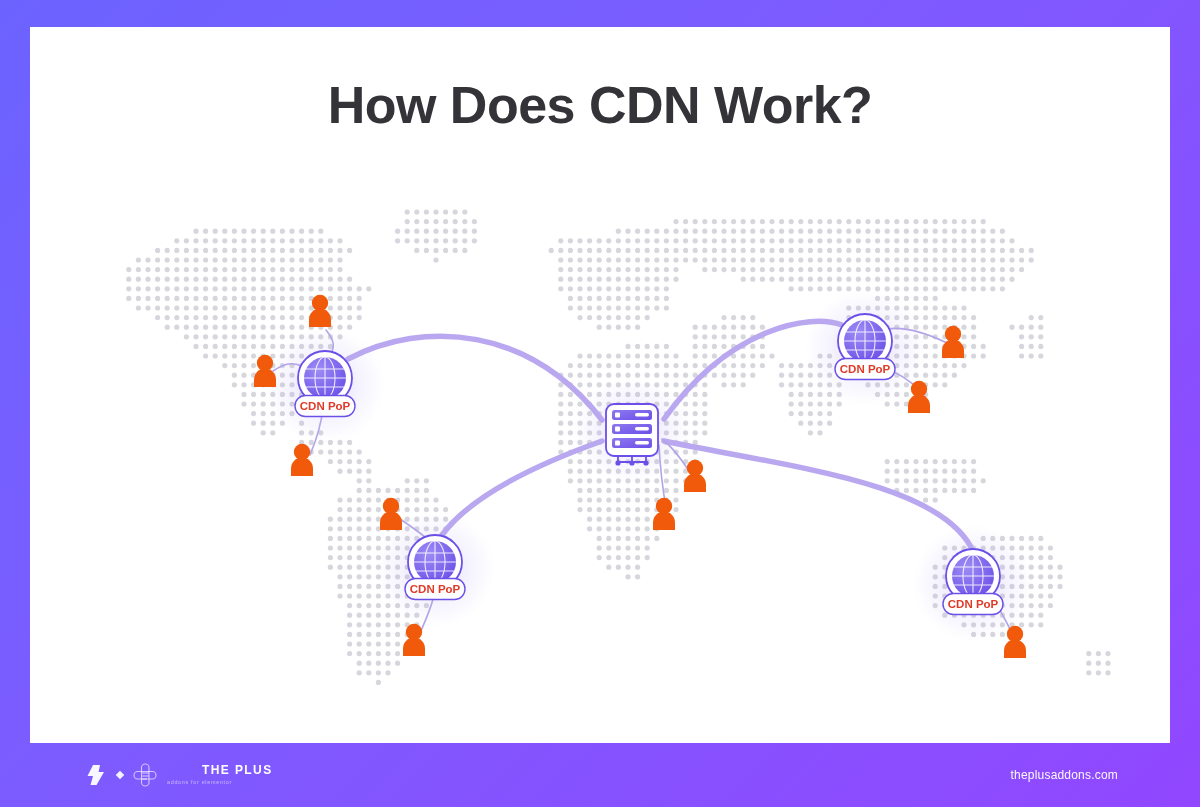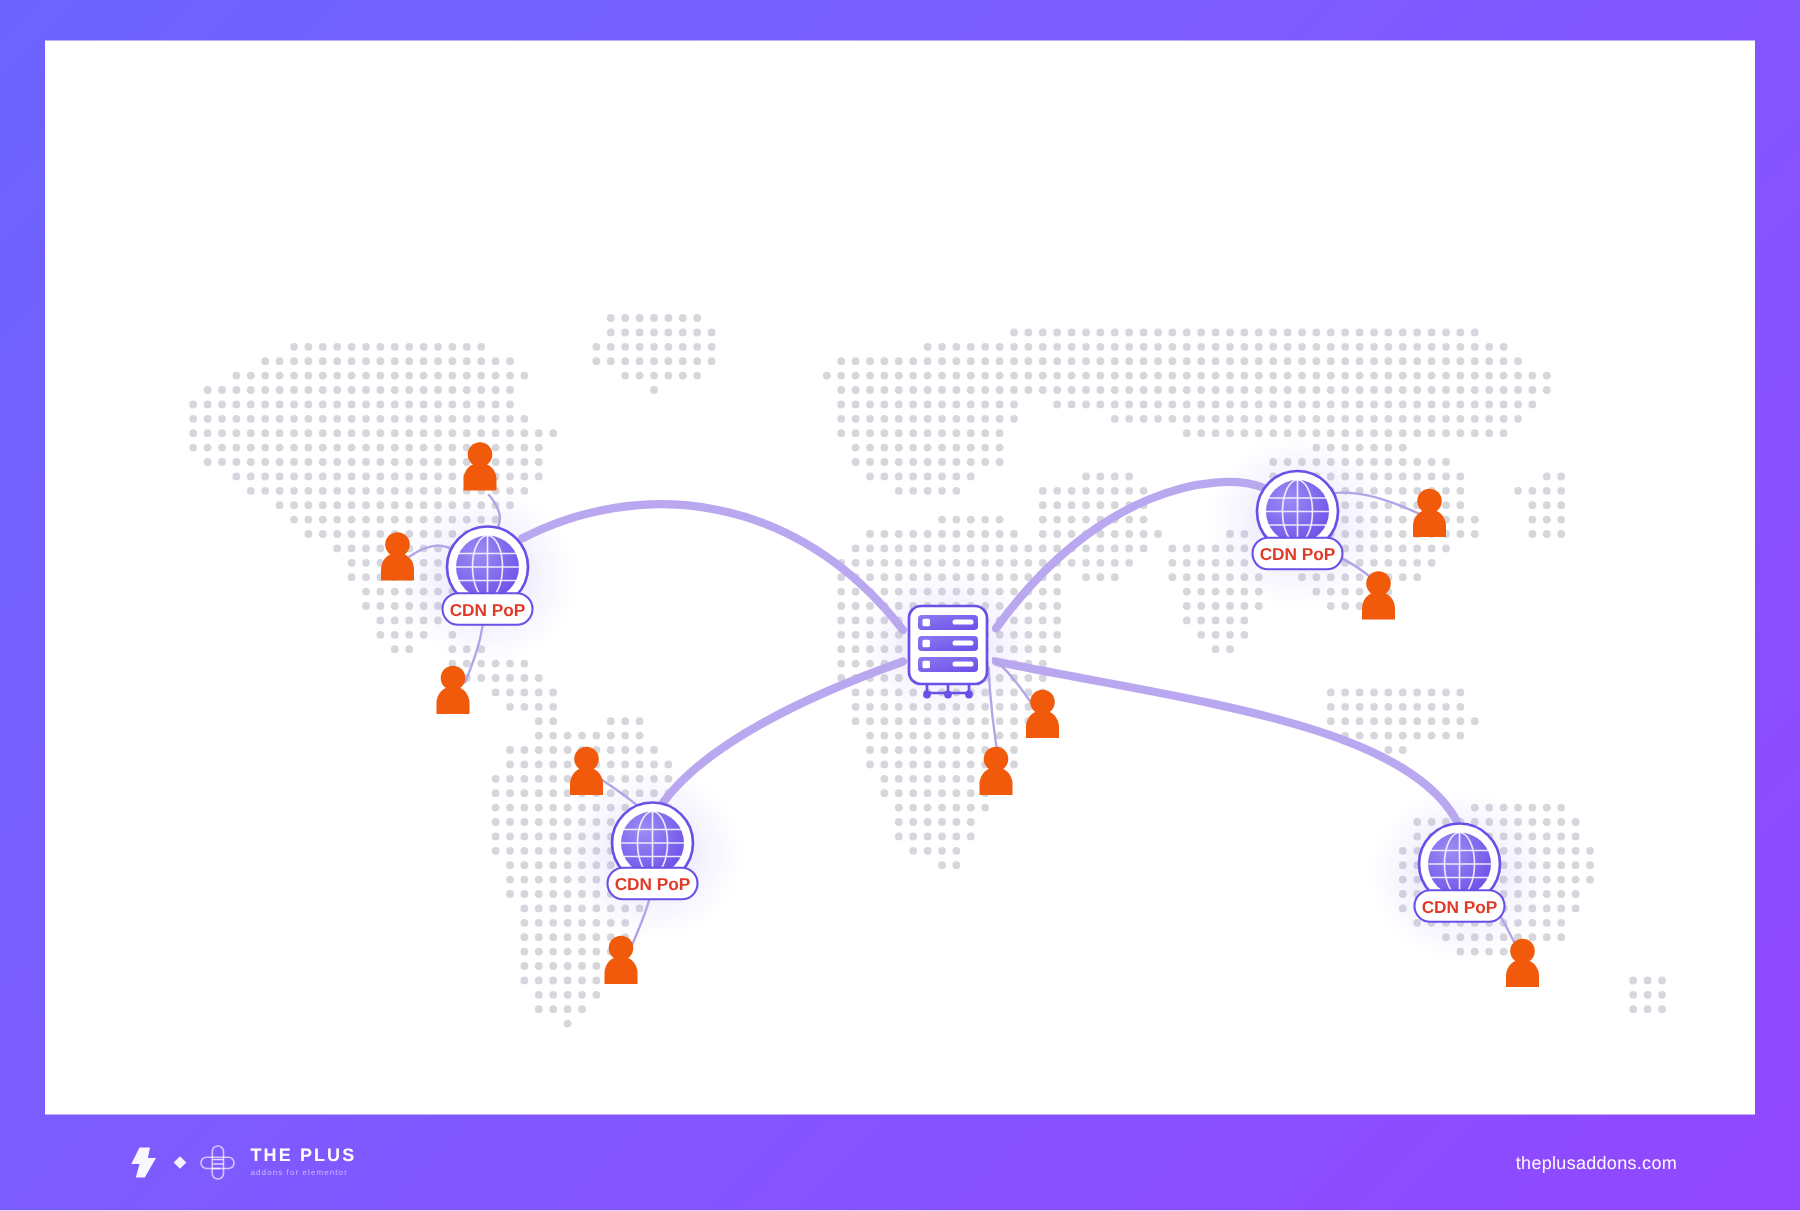--- a/index.html
+++ b/index.html
@@ -64,20 +64,21 @@
     font-size: 12px;
     letter-spacing: 0.2px;
     opacity: 0.97;
   }
   .brand-name {
     color: #ffffff;
     font-size: 12px;
     font-weight: bold;
     letter-spacing: 1.4px;
     line-height: 1.05;
+    margin-left: 35px;
   }
   .brand-tag {
     color: rgba(255,255,255,0.55);
     font-size: 5.4px;
     letter-spacing: 0.7px;
     line-height: 1.2;
     margin-top: 2px;
   }
   .sep-diamond {
     width: 6px; height: 6px;
@@ -86,20 +87,21 @@
     opacity: 0.92;
   }
 </style>
 </head>
 <body>
 
 <div id="infographic">
 
   <div id="canvas">
 
+    <div id="title">How Does CDN Work?</div>
 
     <div id="map-stage">
       <svg width="1140" height="716" viewBox="0 0 1140 716" xmlns="http://www.w3.org/2000/svg">
         <defs>
           <radialGradient id="globeGrad" cx="35%" cy="30%" r="80%">
             <stop offset="0%" stop-color="#9d8cf5"></stop>
             <stop offset="100%" stop-color="#6c4fe8"></stop>
           </radialGradient>
           <linearGradient id="serverGrad" x1="0" y1="0" x2="1" y2="1">
             <stop offset="0%" stop-color="#8d79f0"></stop>

